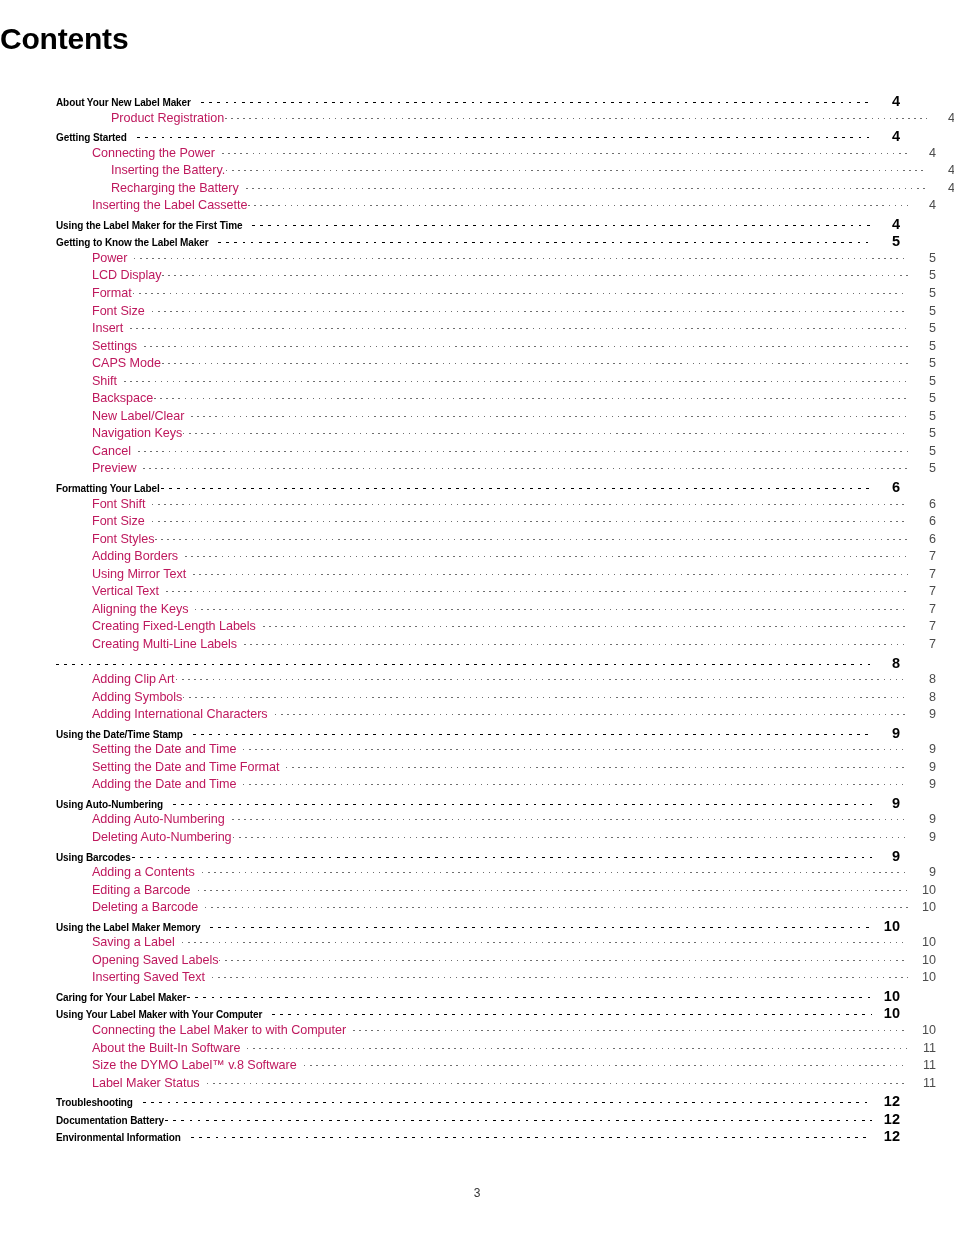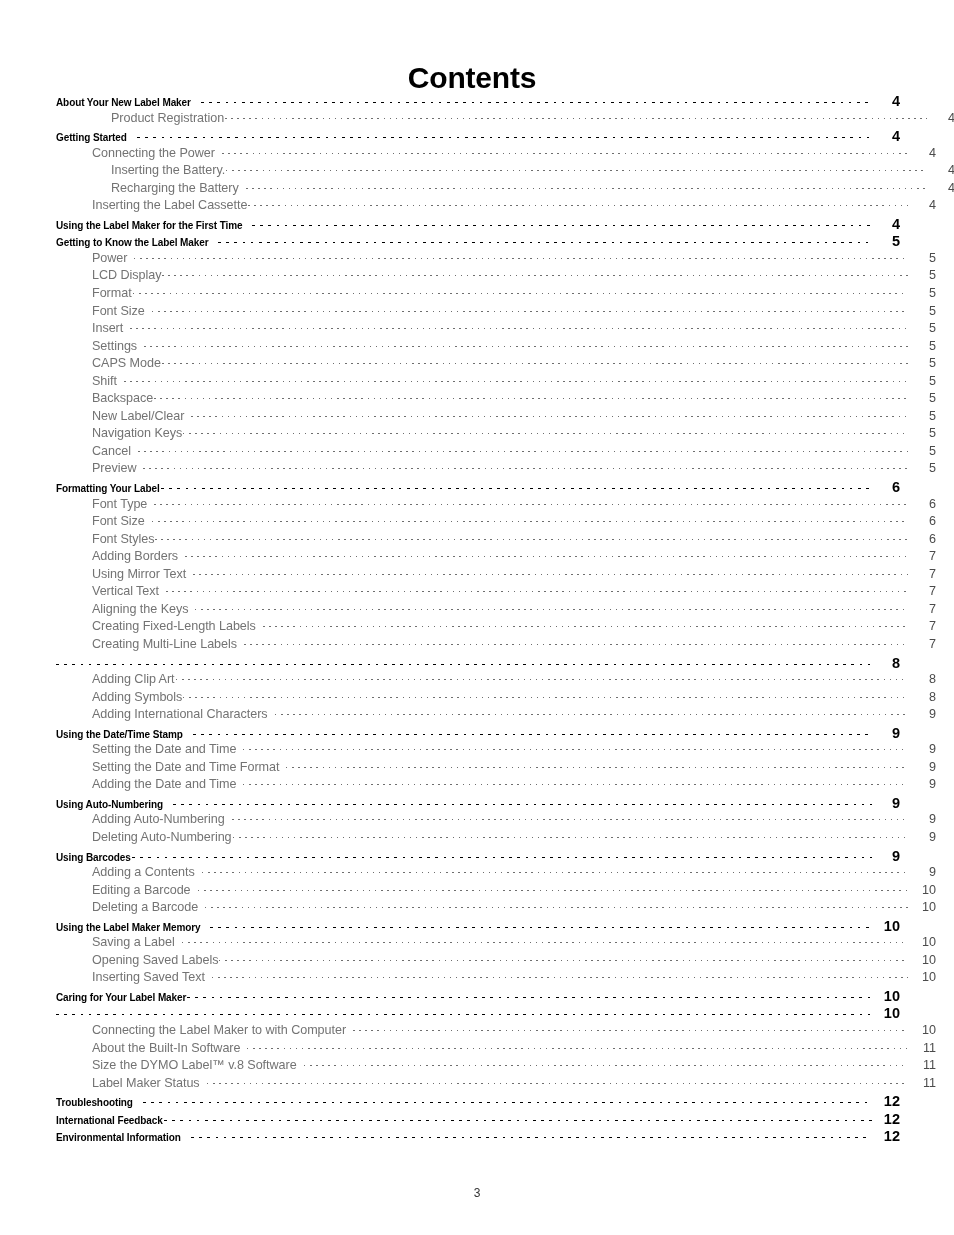--- a/index.html
+++ b/index.html
@@ -14,26 +14,25 @@
     position: relative;
     overflow: hidden;
   }
   .page {
     width: 954px;
     height: 1235px;
     position: relative;
     box-sizing: border-box;
   }
   .page-title {
-    text-align: center;
     font-size: 30px;
     font-weight: bold;
     color: #000000;
     letter-spacing: -0.2px;
-    padding-top: 60px;
+    padding-top: 21px;
     padding-right: 10px;
     margin: 0;
     line-height: 36px;
   }
   .toc {
     margin: 0;
     padding: 0;
     list-style: none;
     position: absolute;
     left: 56px;
@@ -98,21 +97,21 @@
   }
 
   
   .lvl1 {
     margin-left: 36px;
   }
   .lvl1 .toc-label,
   .lvl2 .toc-label {
     font-size: 12.6px;
     font-weight: normal;
-    color: #737373;
+    color: #be185d;
     letter-spacing: -0.05px;
   }
   .lvl1 .toc-page,
   .lvl2 .toc-page {
     font-size: 12.6px;
     font-weight: normal;
     color: #4b4b4b;
   }
   .lvl1 .leader-inner,
   .lvl2 .leader-inner {
@@ -305,21 +304,21 @@
         <span class="toc-page">5</span>
       </li>
       <li class="toc-row lvl0 tight">
         <span class="toc-label">Formatting Your Label</span>
         <span class="leader">
           <span class="leader-inner"></span>
         </span>
         <span class="toc-page">6</span>
       </li>
       <li class="toc-row lvl1">
-        <span class="toc-label">Font Type</span>
+        <span class="toc-label">Font Shift</span>
         <span class="leader">
           <span class="leader-inner"></span>
         </span>
         <span class="toc-page">6</span>
       </li>
       <li class="toc-row lvl1">
         <span class="toc-label">Font Size</span>
         <span class="leader">
           <span class="leader-inner"></span>
         </span>
@@ -507,20 +506,21 @@
         <span class="toc-page">10</span>
       </li>
       <li class="toc-row lvl0 tight">
         <span class="toc-label">Caring for Your Label Maker</span>
         <span class="leader">
           <span class="leader-inner"></span>
         </span>
         <span class="toc-page">10</span>
       </li>
       <li class="toc-row lvl0">
+        <span class="toc-label">Using Your Label Maker with Your Computer</span>
         <span class="leader">
           <span class="leader-inner"></span>
         </span>
         <span class="toc-page">10</span>
       </li>
       <li class="toc-row lvl1">
         <span class="toc-label">Connecting the Label Maker to with Computer</span>
         <span class="leader">
           <span class="leader-inner"></span>
         </span>
@@ -548,21 +548,21 @@
         <span class="toc-page">11</span>
       </li>
       <li class="toc-row lvl0">
         <span class="toc-label">Troubleshooting</span>
         <span class="leader">
           <span class="leader-inner"></span>
         </span>
         <span class="toc-page">12</span>
       </li>
       <li class="toc-row lvl0 tight">
-        <span class="toc-label">International Feedback</span>
+        <span class="toc-label">Documentation Battery</span>
         <span class="leader">
           <span class="leader-inner"></span>
         </span>
         <span class="toc-page">12</span>
       </li>
       <li class="toc-row lvl0">
         <span class="toc-label">Environmental Information</span>
         <span class="leader">
           <span class="leader-inner"></span>
         </span>

